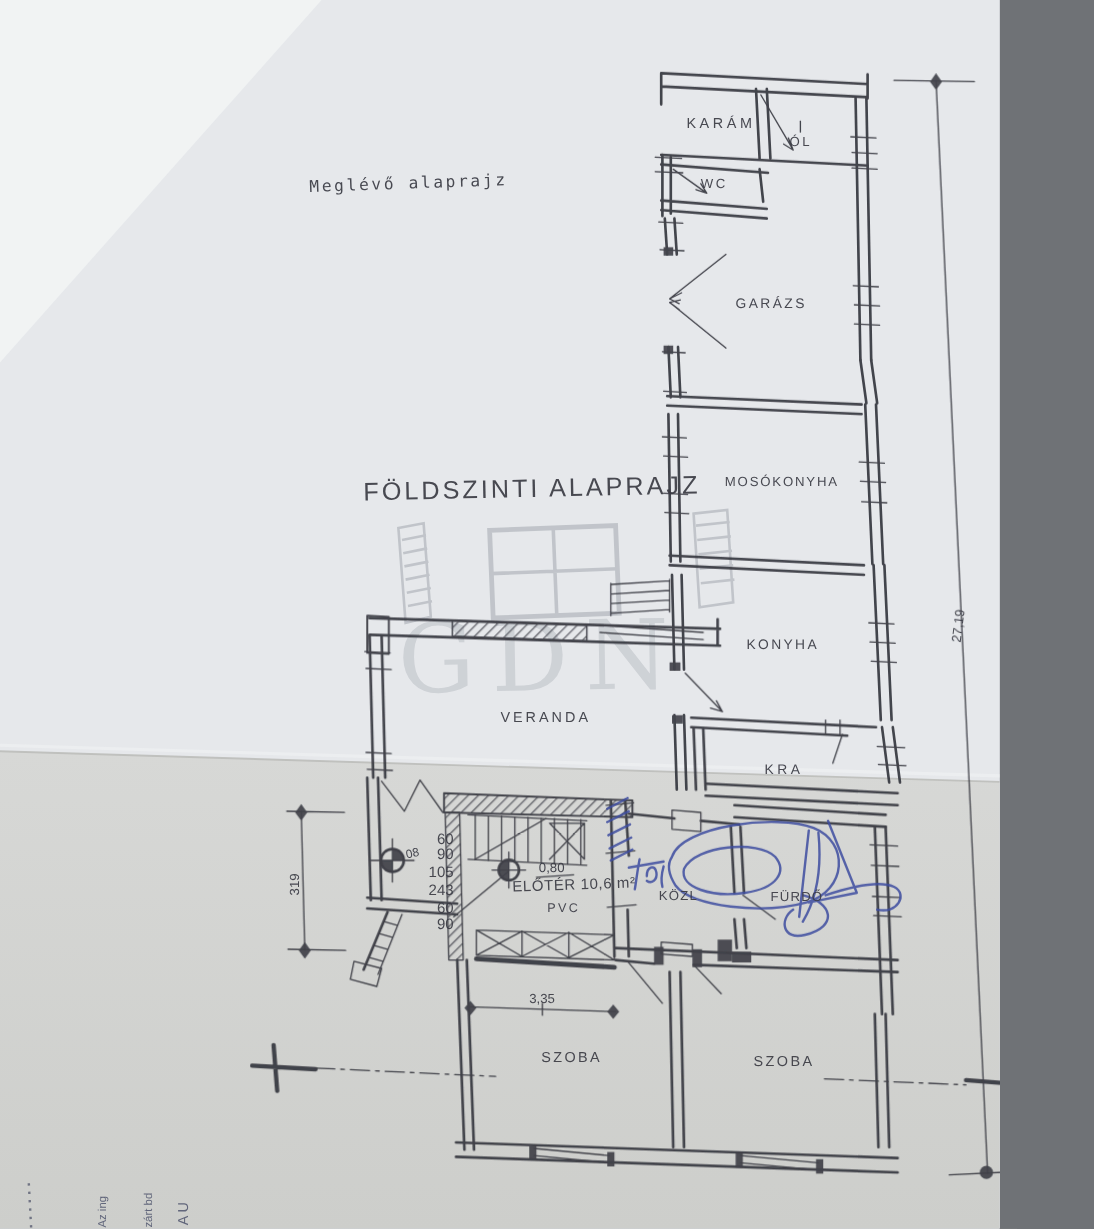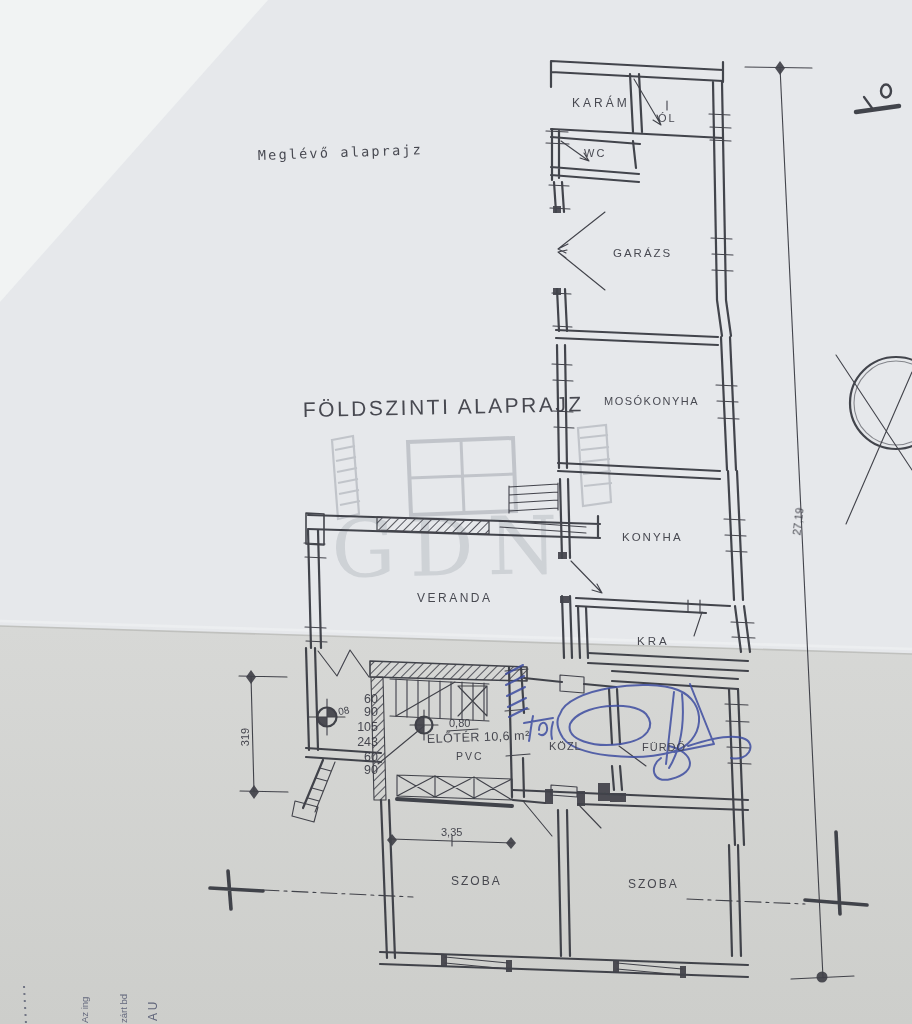--- a/index.html
+++ b/index.html
@@ -1,16 +1,16 @@
 <!DOCTYPE html>
 <html><head>
 <meta charset="utf-8">
 <style>
   html,body{margin:0;padding:0;background:#6f7276;}
-  .page{width:912px;height:1024px;position:relative;overflow:hidden;background:#e5e7ea;}
+  .page{width:833px;height:1024px;position:relative;overflow:hidden;background:#e5e7ea;}
   svg{display:block;}
   .ink{stroke:#36373f;fill:none;stroke-width:1.6;stroke-linecap:round;stroke-linejoin:round;opacity:.93;}
   .thin{stroke-width:1.1;}
   .mid{stroke-width:2.2;}
   .thick{stroke-width:4;}
   .bold{stroke-width:3.6;}
   .fillink{fill:#36373f;stroke:none;opacity:.93;}
   .lbl{font-family:"Liberation Sans",sans-serif;fill:#3a3b44;opacity:.92;}
   .mono{font-family:"DejaVu Sans Mono",monospace;}
   .blue{stroke:#3e4da0;fill:none;stroke-width:2;stroke-linecap:round;stroke-linejoin:round;opacity:.85;}

